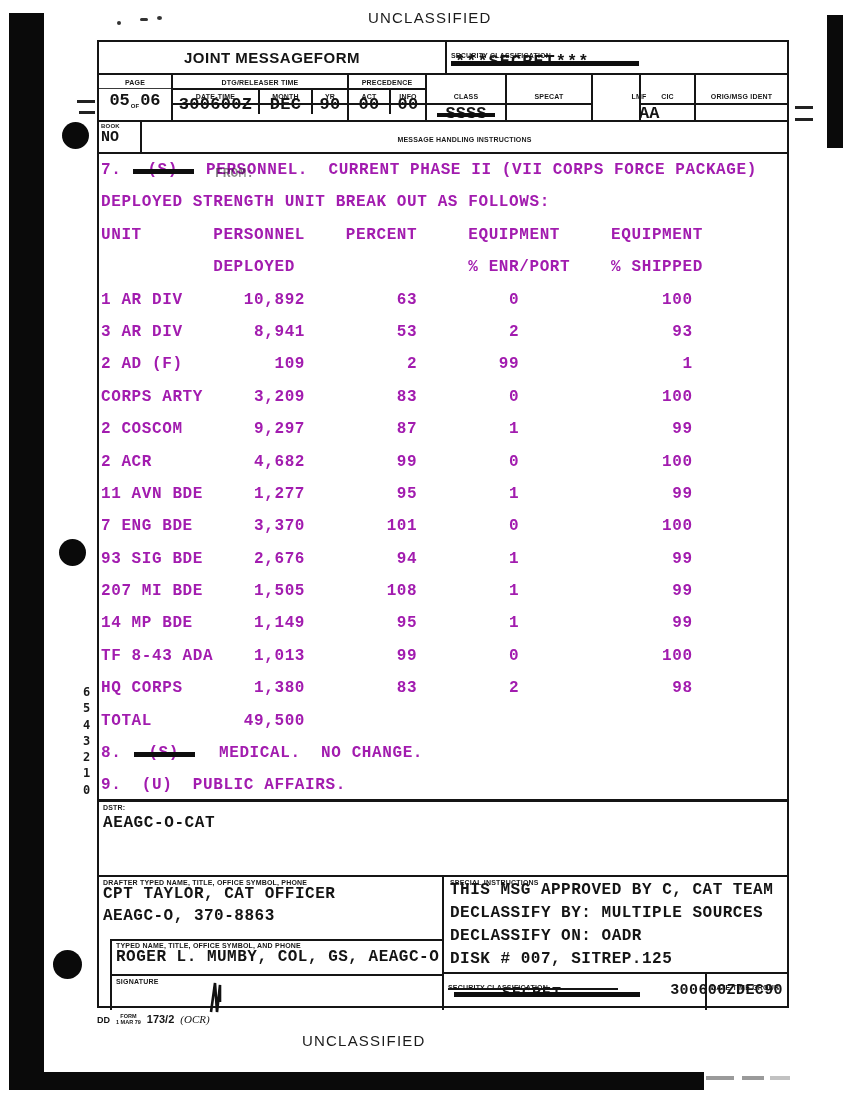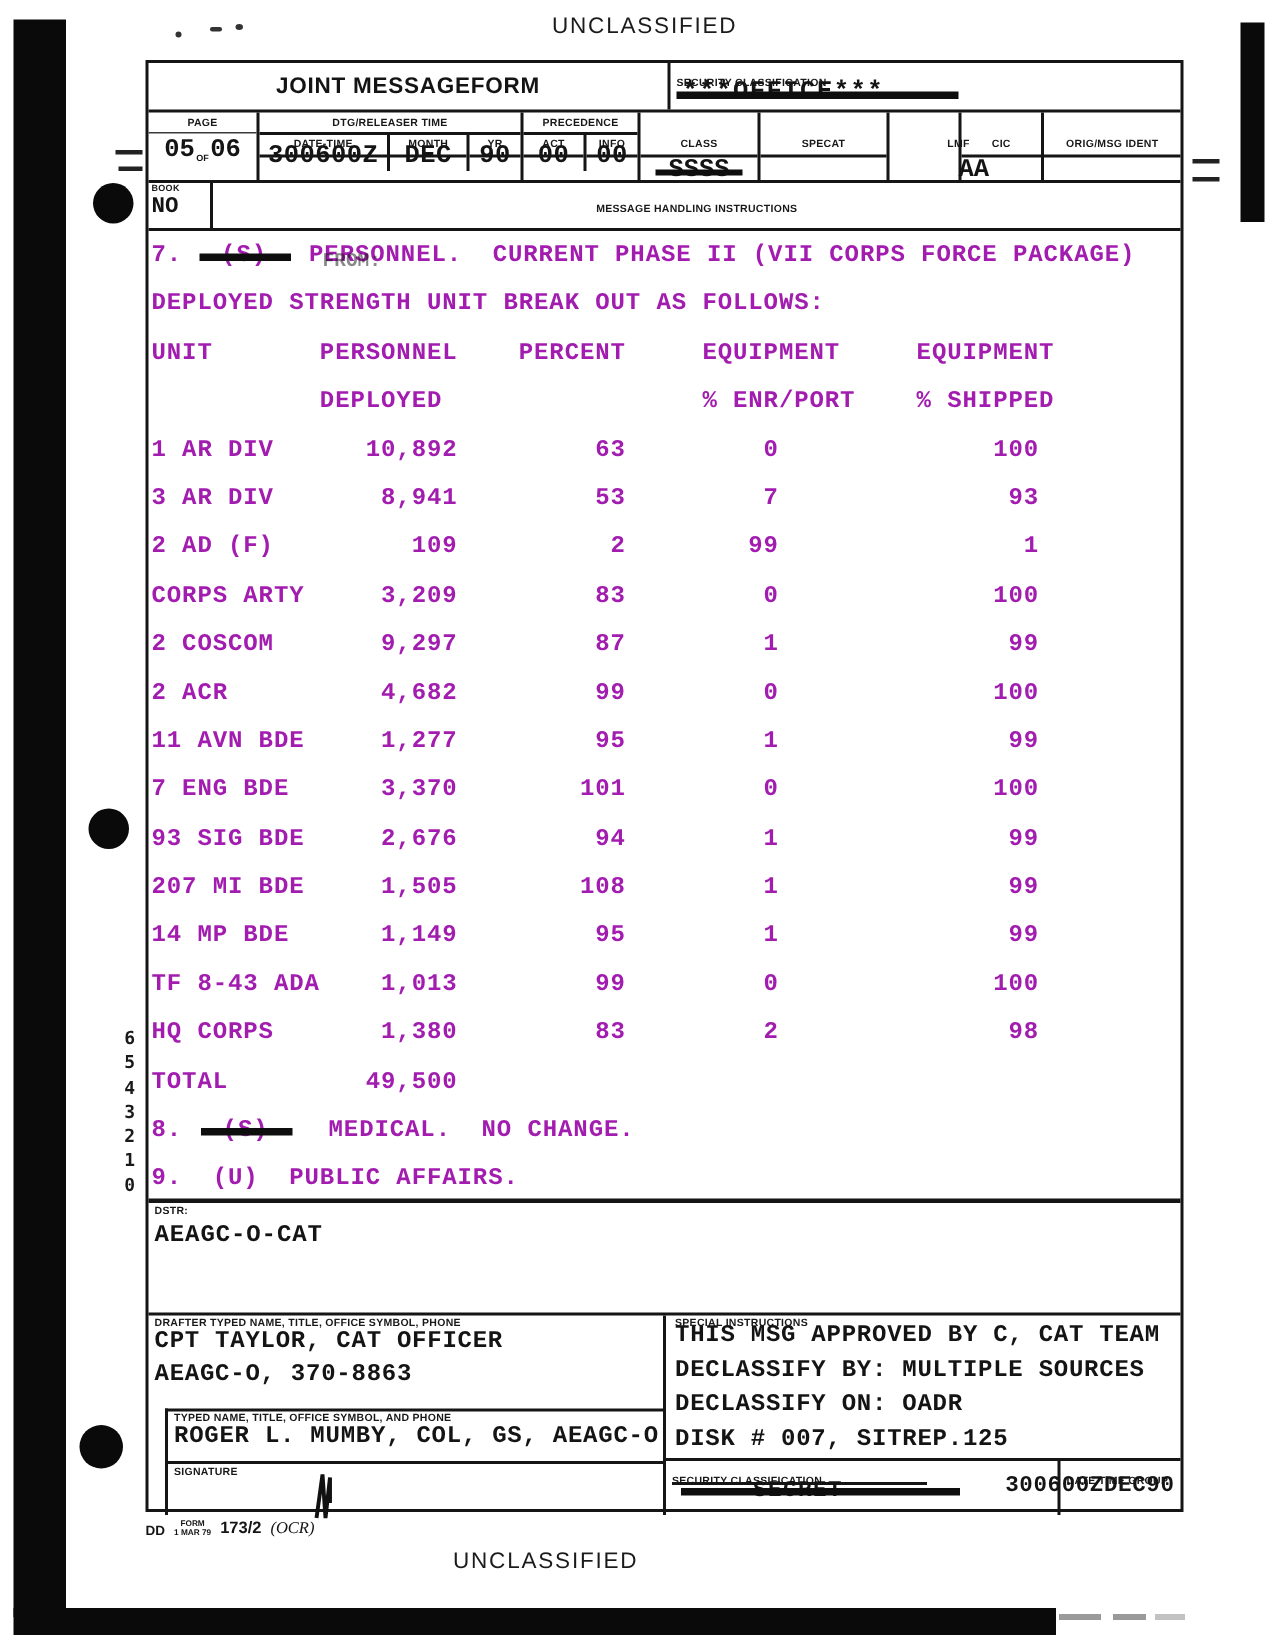--- a/index.html
+++ b/index.html
@@ -136,21 +136,21 @@
 <div class="abs edge-mark" style="left:99px;top:992px;width:3px;height:5px;"></div>
 
 <div class="abs" id="form">
 
   <div class="trow">
     <div class="tcell">
       <span class="ttl">JOINT MESSAGEFORM</span>
     </div>
     <div class="seccell">
       <span class="lbl">SECURITY CLASSIFICATION</span>
-      <span class="secval">***OFFICE***</span>
+      <span class="secval">***SECRET***</span>
     </div>
   </div>
 
   <div class="hrow">
     <div class="pagecell">
       <div class="pl lbl">PAGE</div>
       <div class="pageval">
         <span>05</span><span class="of">OF</span><span>06</span>
       </div>
     </div>
@@ -217,21 +217,21 @@
   </div>
 
   <div id="msg">
     <div class="mline"><span>7.</span><span class="cls">(S)</span><span>PERSONNEL.  CURRENT PHASE II (VII CORPS FORCE PACKAGE)</span></div>
     <div class="ghost" style="left:116px;top:12px;">FROM:</div>
     <div class="mline">DEPLOYED STRENGTH UNIT BREAK OUT AS FOLLOWS:</div>
     <div id="table-lines">
         <div class="mline">UNIT       PERSONNEL    PERCENT     EQUIPMENT     EQUIPMENT</div>
         <div class="mline">           DEPLOYED                 % ENR/PORT    % SHIPPED</div>
         <div class="mline">1 AR DIV      10,892         63         0              100</div>
-        <div class="mline">3 AR DIV       8,941         53         7               93</div>
+        <div class="mline">3 AR DIV       8,941         53         2               93</div>
         <div class="mline">2 AD (F)         109          2        99                1</div>
         <div class="mline">CORPS ARTY     3,209         83         0              100</div>
         <div class="mline">2 COSCOM       9,297         87         1               99</div>
         <div class="mline">2 ACR          4,682         99         0              100</div>
         <div class="mline">11 AVN BDE     1,277         95         1               99</div>
         <div class="mline">7 ENG BDE      3,370        101         0              100</div>
         <div class="mline">93 SIG BDE     2,676         94         1               99</div>
         <div class="mline">207 MI BDE     1,505        108         1               99</div>
         <div class="mline">14 MP BDE      1,149         95         1               99</div>
         <div class="mline">TF 8-43 ADA    1,013         99         0              100</div>

